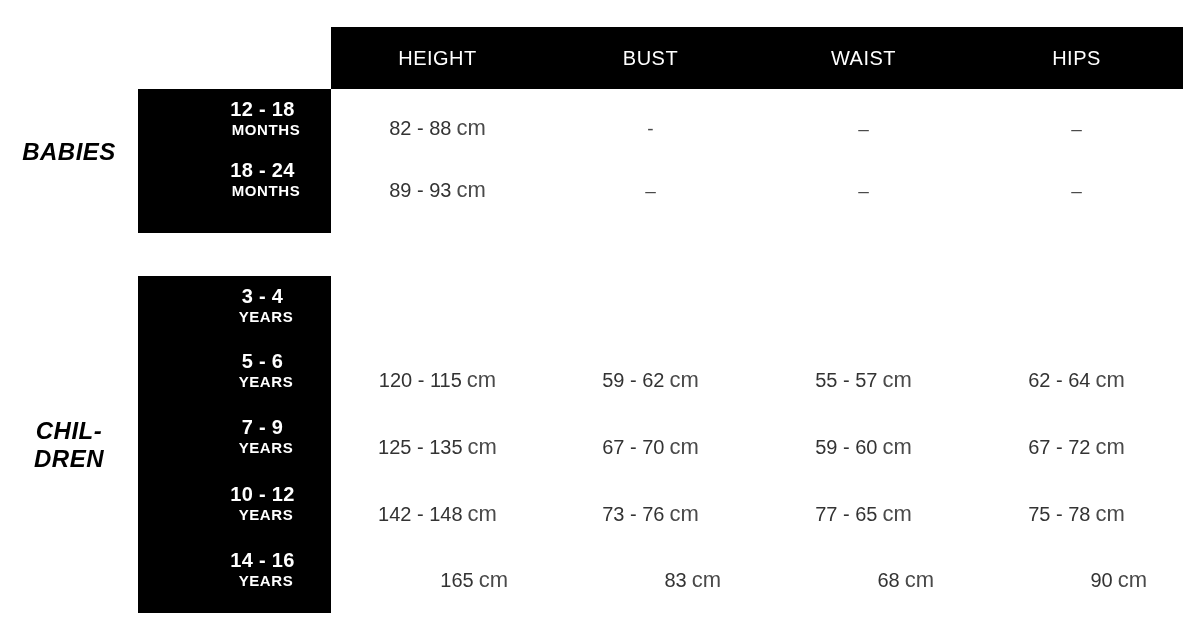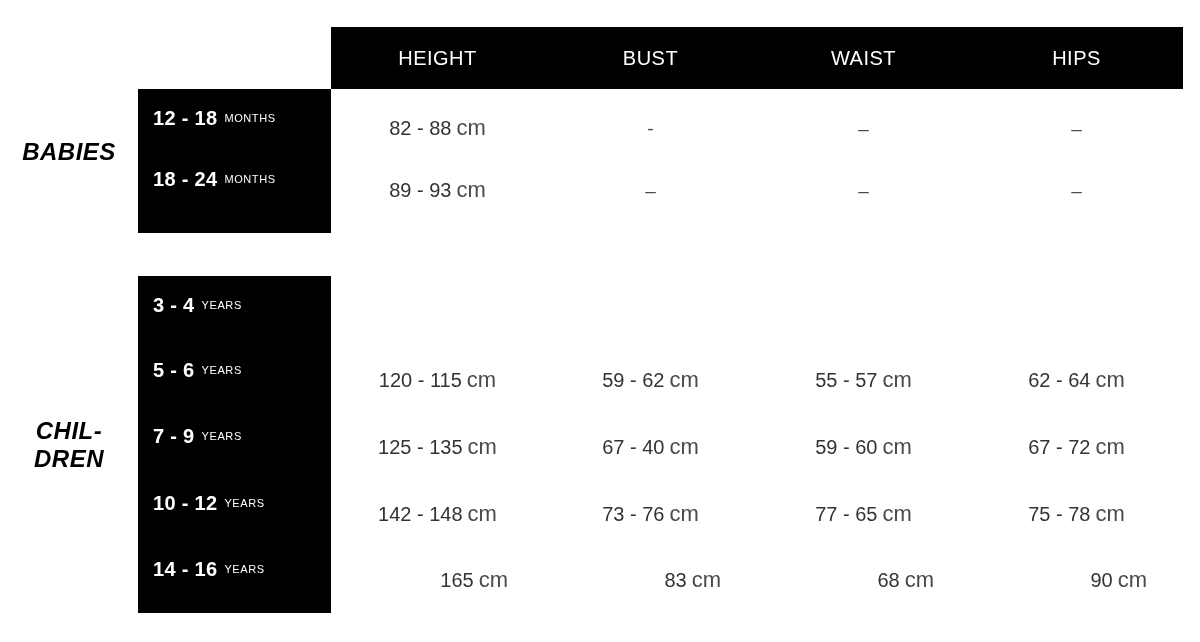--- a/index.html
+++ b/index.html
@@ -77,32 +77,33 @@
   #age-block-children { top: 276px; height: 337px; }
 
   
   .age-row {
     position: absolute;
     left: 138px;
     width: 219px;
     height: 40px;
     display: flex;
     align-items: center;
-    padding-left: 15px;
+    padding-left: 30px;
     color: #ffffff;
     white-space: nowrap;
+    flex-direction: column;
   }
   .age-num {
     font-size: 20px;
     font-weight: bold;
     letter-spacing: 0.3px;
   }
   .age-unit {
-    font-size: 11px;
-    font-weight: 400;
+    font-size: 15px;
+    font-weight: 700;
     margin-left: 7px;
     letter-spacing: 0.6px;
   }
 
   
   .meas-row {
     position: absolute;
     left: 331px;
     width: 852px;
     height: 40px;
@@ -223,21 +224,21 @@
 
   <div class="age-row" style="top:416px">
     <span class="age-num">7 - 9</span>
     <span class="age-unit">YEARS</span>
   </div>
   <div class="meas-row" style="top:427px">
     <div class="meas-cell">
       <span class="meas-val">125 - 135</span><span class="meas-unit">cm</span>
     </div>
     <div class="meas-cell">
-      <span class="meas-val">67 - 40</span><span class="meas-unit">cm</span>
+      <span class="meas-val">67 - 70</span><span class="meas-unit">cm</span>
     </div>
     <div class="meas-cell">
       <span class="meas-val">59 - 60</span><span class="meas-unit">cm</span>
     </div>
     <div class="meas-cell">
       <span class="meas-val">67 - 72</span><span class="meas-unit">cm</span>
     </div>
   </div>
 
   <div class="age-row" style="top:483px">

